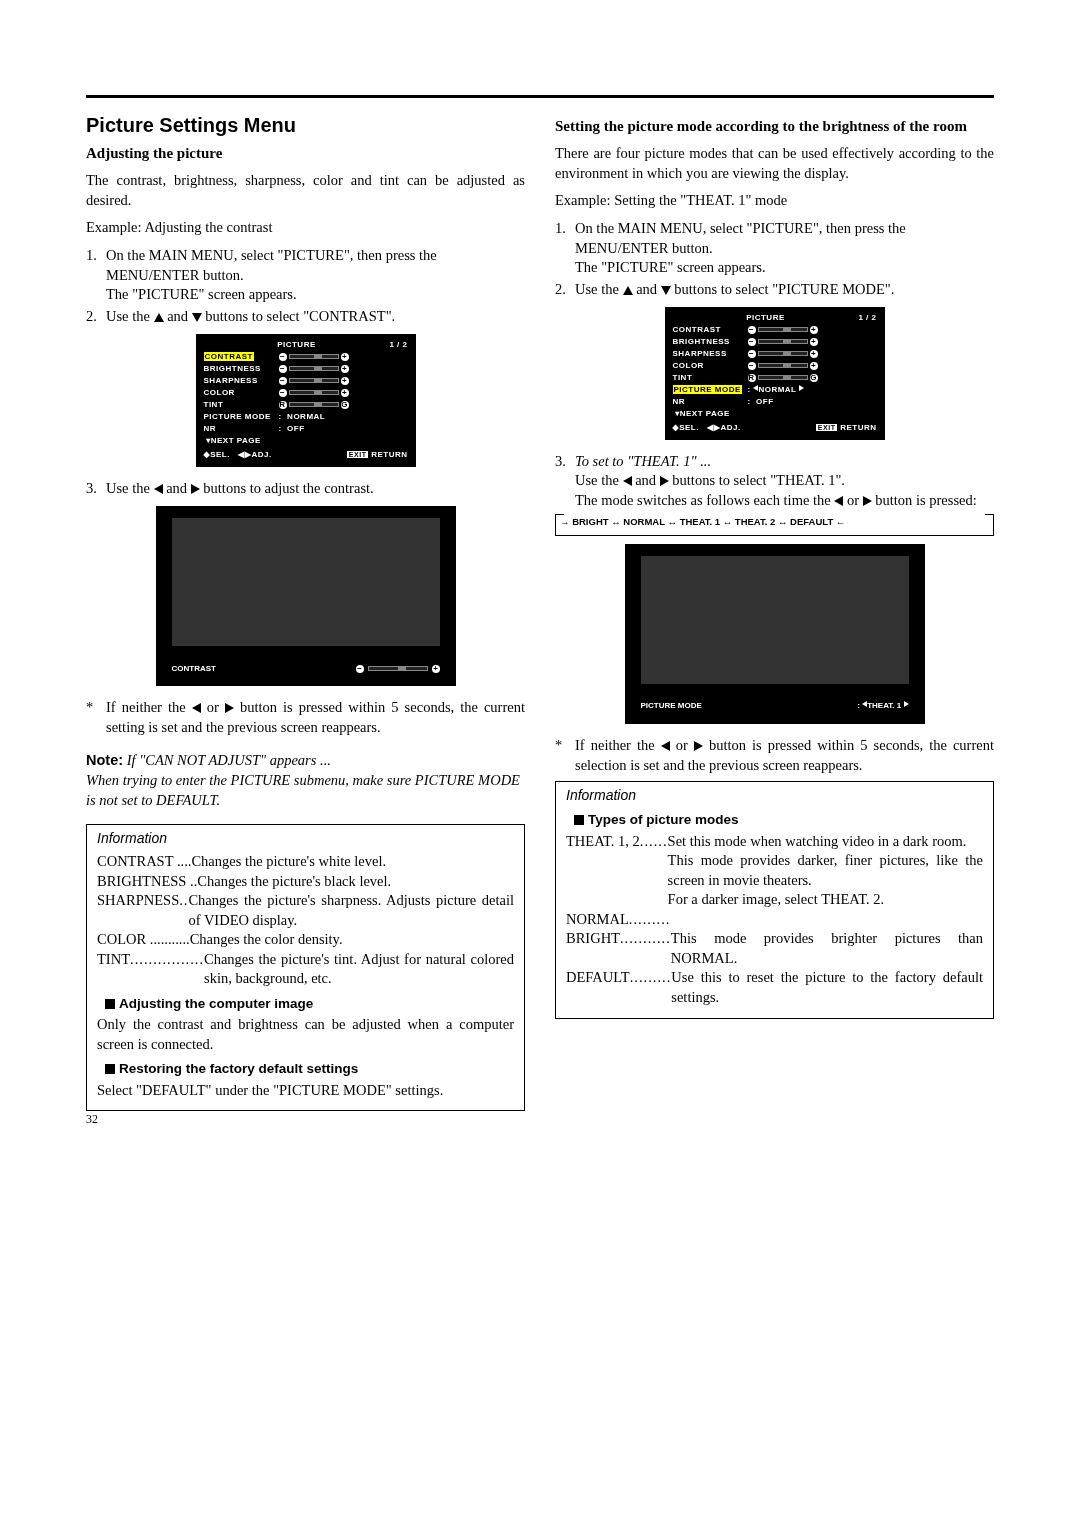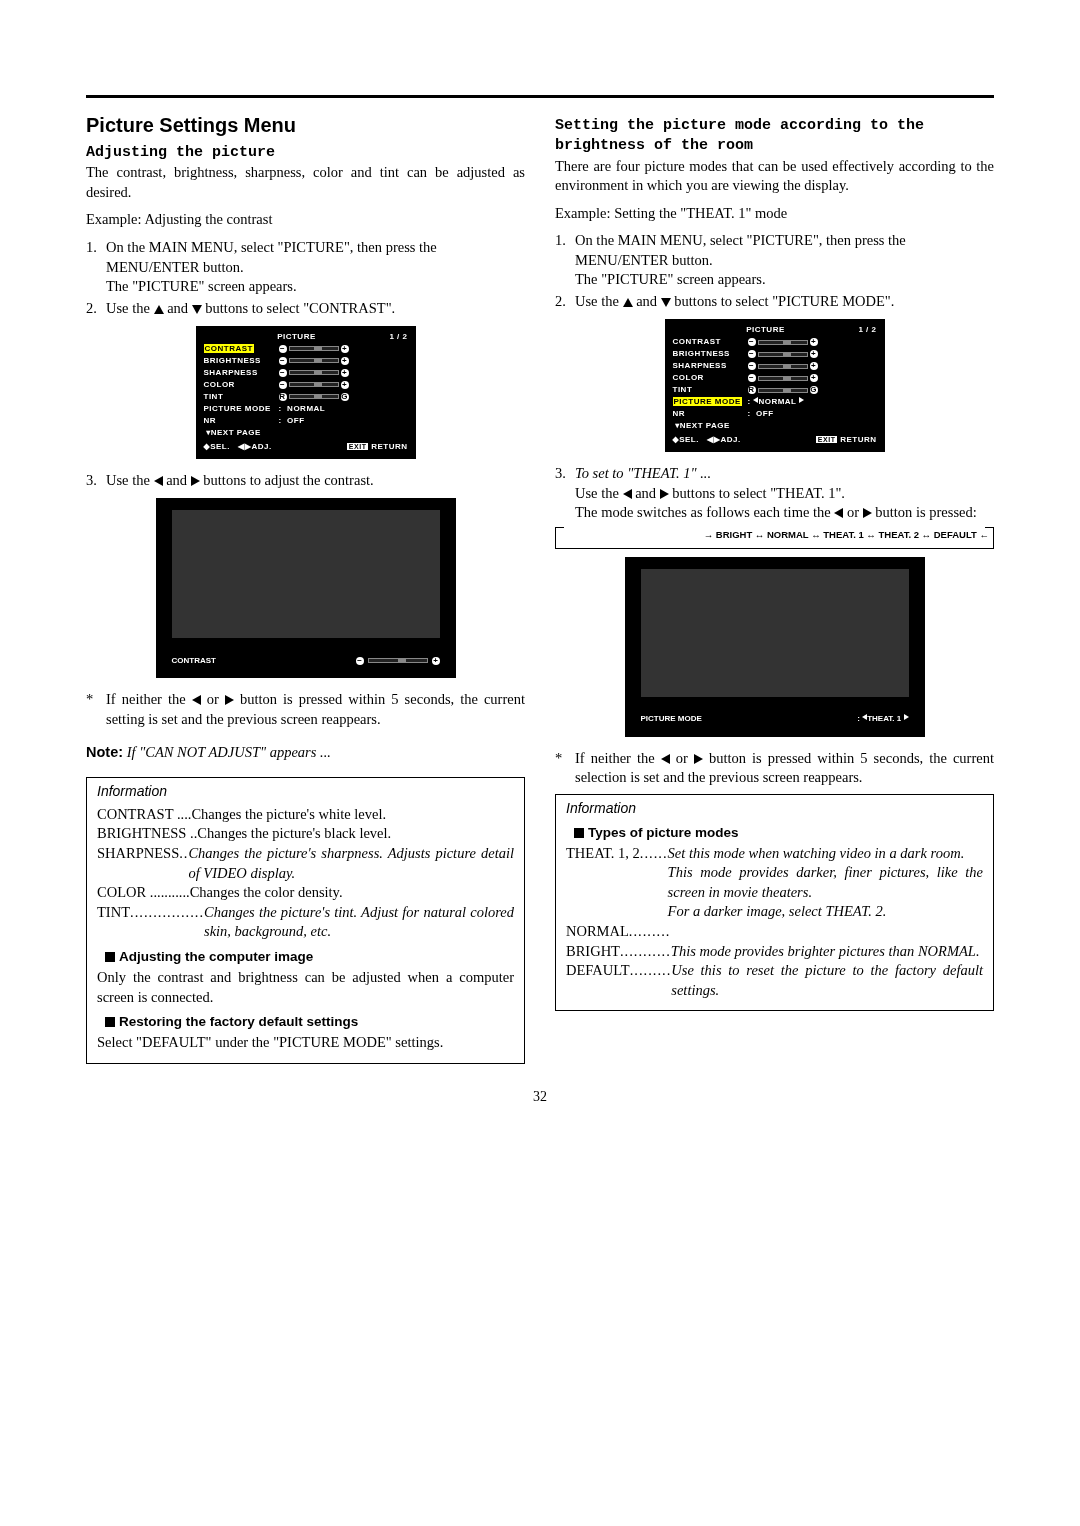--- a/index.html
+++ b/index.html
@@ -1,21 +1,21 @@
 <!DOCTYPE html>
 <html><head>
 <meta charset="utf-8">
 <style>
 * { margin: 0; padding: 0; box-sizing: border-box; }
 body { font-family: "Times New Roman", serif; font-size: 14.5px; background: #fff; color: #000; width: 1080px; padding: 95px 86px 40px 86px; line-height: 1.35; }
 .page { display: flex; gap: 30px; }
 .col { width: 50%; }
 .top-rule { border-top: 3px solid #000; margin-bottom: 14px; width: 100%; }
 h1 { font-family: Arial, sans-serif; font-weight: 900; font-size: 20px; margin-bottom: 4px; }
-h2 { font-family: Liberation Mono, monospace; font-weight: bold; font-size: 15px; margin-bottom: 0; }
+h2 { font-family: Liberation Serif, serif; font-weight: bold; font-size: 15px; margin-bottom: 8px; }
 .step-num { display: inline-block; width: 20px; }
 .step { display: flex; margin-bottom: 2px; }
 .step .txt { flex: 1; }
 .osd { background: #000; color: #fff; font-family: Arial, sans-serif; font-size: 8px; font-weight: bold; padding: 6px 8px; width: 220px; margin: 8px auto 12px; letter-spacing: 0.5px; }
 .osd-row { display: flex; align-items: center; height: 12px; }
 .osd-label { width: 75px; }
 .osd-val { display: flex; align-items: center; gap: 2px; }
 .hl { background: #ff0; color: #000; padding: 0 1px; }
 .slider { display: inline-block; width: 50px; height: 5px; background: #222; border: 1px solid #888; position: relative; }
 .slider::after { content: ''; position: absolute; width: 8px; height: 5px; background: #888; left: 50%; top: -1px; }
@@ -29,31 +29,31 @@
 .note { margin: 14px 0; font-family: "Times New Roman", serif; }
 .note-title { font-family: Arial, sans-serif; font-weight: 900; font-style: normal; }
 .italic { font-style: italic; }
 .info-box { border: 1px solid #000; padding: 4px 10px 10px; margin-top: 6px; }
 .info-h { font-family: Arial, sans-serif; font-weight: 400; font-size: 14px; font-style: italic; margin-bottom: 4px; }
 .info-sub { font-family: Arial, sans-serif; font-weight: bold; font-size: 13.5px; margin: 6px 8px 2px; }
 .blk { display: inline-block; width: 10px; height: 10px; background: #000; margin-right: 4px; vertical-align: -1px; }
 .dl { display: flex; }
 .dl .dt { white-space: nowrap; }
 .dl .dots { flex: 0 0 auto; letter-spacing: 1px; }
-.dl .dd { flex: 1; font-style: italic; }
+.dl .dd { flex: 1; }
 .tri { display: inline-block; width: 0; height: 0; vertical-align: -1px; }
 .tri-up { border-left: 5px solid transparent; border-right: 5px solid transparent; border-bottom: 9px solid #000; }
 .tri-down { border-left: 5px solid transparent; border-right: 5px solid transparent; border-top: 9px solid #000; }
 .tri-left { border-top: 5px solid transparent; border-bottom: 5px solid transparent; border-right: 9px solid #000; }
 .tri-right { border-top: 5px solid transparent; border-bottom: 5px solid transparent; border-left: 9px solid #000; }
-.mode-cycle { font-family: Arial, sans-serif; font-size: 9.5px; font-weight: bold; text-align: right; border-left: 1px solid #000; border-right: 1px solid #000; border-bottom: 1px solid #000; padding: 2px 4px 6px; margin: 4px 0 8px; position: relative; }
+.mode-cycle { font-family: Arial, sans-serif; font-size: 9.5px; font-weight: bold; text-align: left; border-left: 1px solid #000; border-right: 1px solid #000; border-bottom: 1px solid #000; padding: 2px 4px 6px; margin: 4px 0 8px; position: relative; }
 .mode-cycle::before, .mode-cycle::after { content: ''; position: absolute; top: 0; width: 8px; height: 1px; background: #000; }
 .mode-cycle::before { left: 0; }
 .mode-cycle::after { right: 0; }
-.pg-num { text-align: center; margin-top: 24px; font-size: 14px; }
+.pg-num { text-align: left; font-size: 12px; }
 p { text-align: justify; }
 .tri-sm-l { display:inline-block; width:0; height:0; border-top:3px solid transparent; border-bottom:3px solid transparent; border-right:5px solid #fff; vertical-align:1px; }
 .tri-sm-r { display:inline-block; width:0; height:0; border-top:3px solid transparent; border-bottom:3px solid transparent; border-left:5px solid #fff; vertical-align:1px; }
 </style>
 </head>
 <body>
 
 <div class="top-rule"></div>
 
 <div class="page">
@@ -163,20 +163,21 @@
 
   <div class="step">
     <div class="step-num">*</div>
     <div class="txt" style="text-align:justify">
       <span>If neither the </span><span class="tri tri-left"></span><span> or </span><span class="tri tri-right"></span><span> button is pressed within 5 seconds, the current setting is set and the previous screen reappears.</span>
     </div>
   </div>
 
   <div class="note">
     <span class="note-title">Note:</span> <span class="italic">If "CAN NOT ADJUST" appears ...</span><br>
+    <span class="italic">When trying to enter the PICTURE submenu, make sure PICTURE MODE is not set to DEFAULT.</span>
   </div>
 
   <div class="info-box">
     <div class="info-h">Information</div>
     <div><span>CONTRAST</span><span> ....</span><span>Changes the picture's white level.</span></div>
     <div><span>BRIGHTNESS</span><span> ..</span><span>Changes the picture's black level.</span></div>
     <div class="dl">
           <span class="dt">SHARPNESS</span>
           <span class="dots"> ..</span>
           <span class="dd" style="text-align:justify">Changes the picture's sharpness. Adjusts picture detail of VIDEO display.</span>

